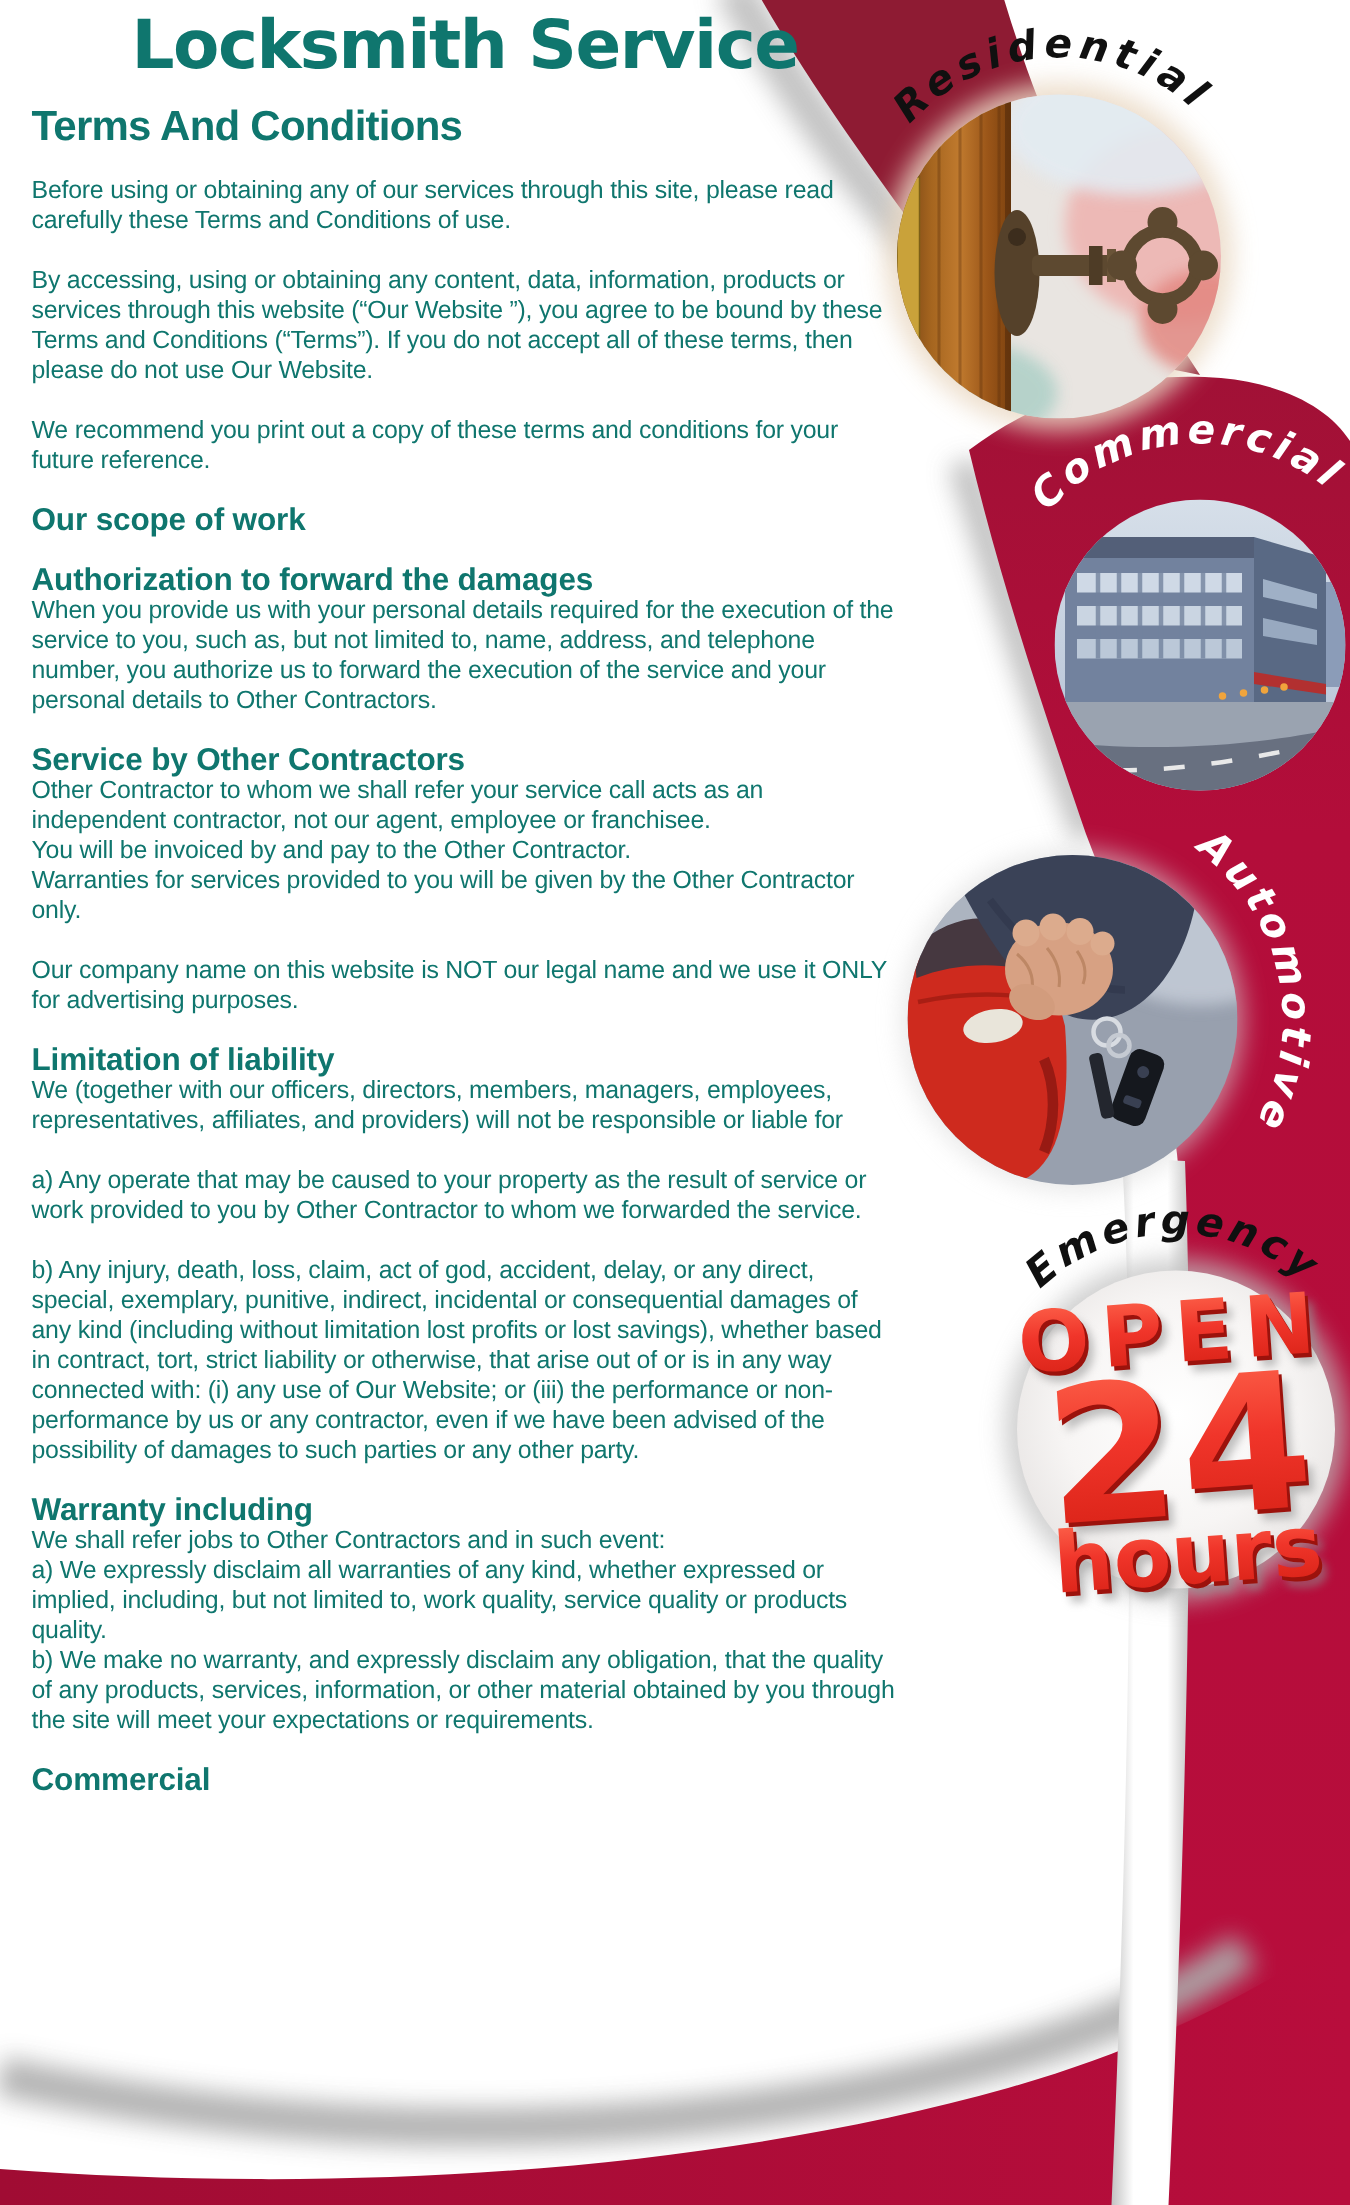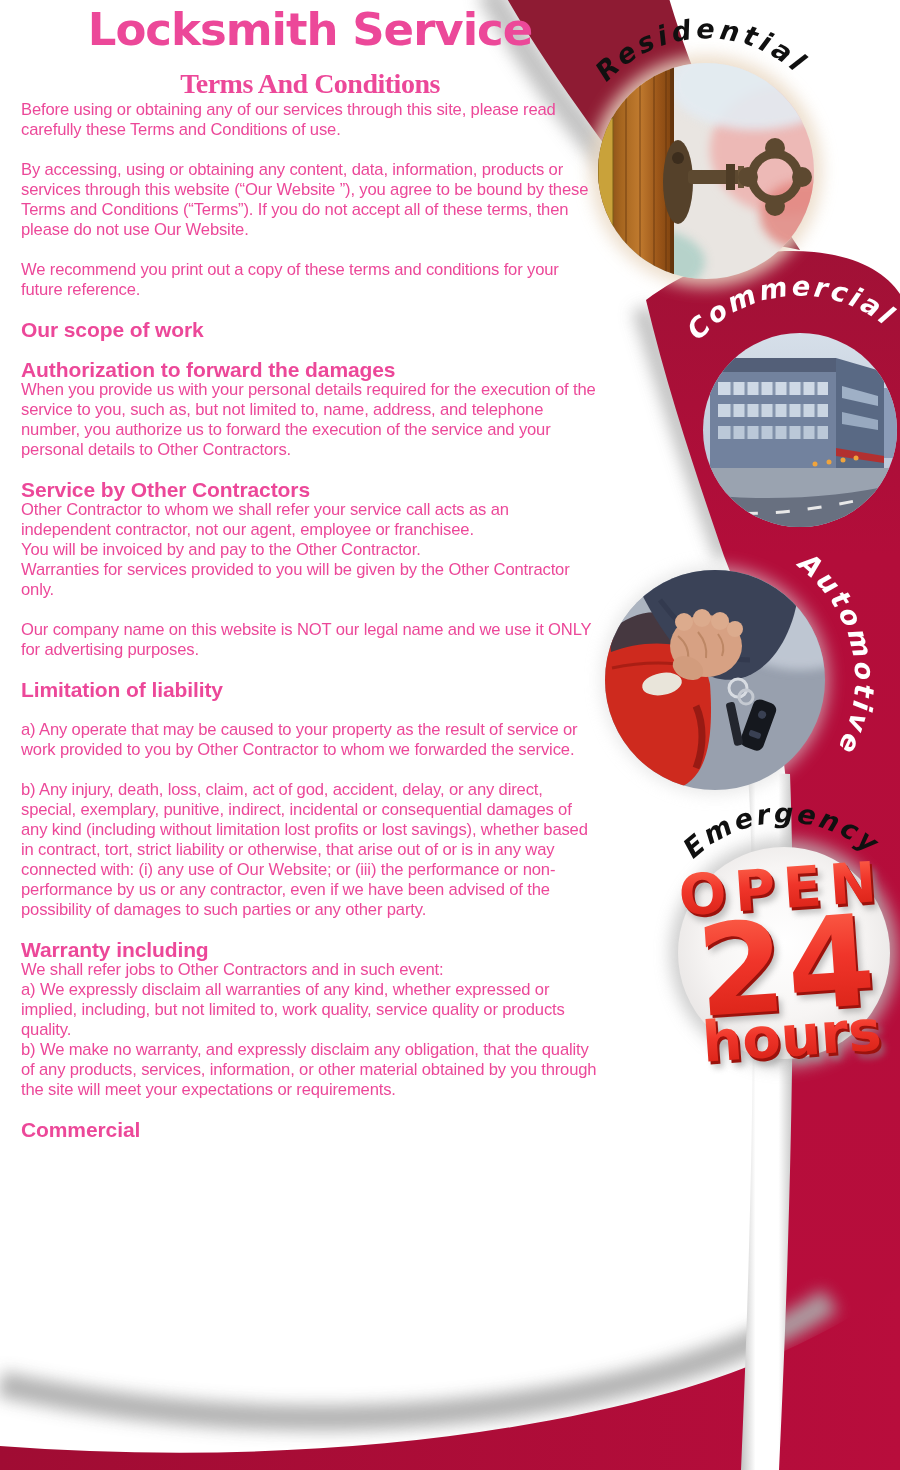--- a/index.html
+++ b/index.html
@@ -11,31 +11,31 @@
     --label-dark:#101010;
     --label-light:#ffffff;
   }
   html,body{margin:0;padding:0;background:#ffffff;}
   .page{
     position:relative;width:900px;height:1470px;background:#ffffff;
     overflow:hidden;font-family:"Liberation Sans",sans-serif;
   }
   svg.art{position:absolute;inset:0;pointer-events:none;}
   .col{
-    position:absolute;left:21px;top:4px;width:578px;color:#ec4899;z-index:2;
+    position:absolute;left:21px;top:4px;width:578px;color:#0f766e;z-index:2;
   }
   h1.title{
     font-family:"DejaVu Sans",sans-serif;font-weight:800;font-size:45px;
     letter-spacing:-1px;text-align:center;margin:0;line-height:1.15;
   }
   h2.subtitle{
-    font-family:Liberation Serif, serif;font-weight:800;font-size:28px;
-    letter-spacing:-0.5px;text-align:center;margin:13px 0 0 0;line-height:1.1;
-  }
-  .blocks{}
+    font-family:Liberation Sans, sans-serif;font-weight:800;font-size:28px;
+    letter-spacing:-0.5px;text-align:left;margin:13px 0 0 0;line-height:1.1;
+  }
+  .blocks{margin-top:17px;}
   .block{margin:0 0 20px 0;}
   .block h3{
     font-size:21px;font-weight:bold;margin:0;line-height:20px;letter-spacing:-0.1px;
   }
   .block p{
     font-size:16.6px;line-height:20px;margin:0;white-space:pre-line;letter-spacing:-0.15px;
   }
   .script{font-family:"DejaVu Sans",sans-serif;font-style:italic;font-weight:bold;}
   .badge-font{font-family:"DejaVu Sans",sans-serif;font-weight:bold;}
 </style>
@@ -262,20 +262,21 @@
         <h3>Service by Other Contractors</h3>
         <p>Other Contractor to whom we shall refer your service call acts as an independent contractor, not our agent, employee or franchisee.
 You will be invoiced by and pay to the Other Contractor.
 Warranties for services provided to you will be given by the Other Contractor only.</p>
       </section>
       <section class="block">
         <p>Our company name on this website is NOT our legal name and we use it ONLY for advertising purposes.</p>
       </section>
       <section class="block">
         <h3>Limitation of liability</h3>
+        <p>We (together with our officers, directors, members, managers, employees, representatives, affiliates, and providers) will not be responsible or liable for</p>
       </section>
       <section class="block">
         <p>a) Any operate that may be caused to your property as the result of service or work provided to you by Other Contractor to whom we forwarded the service.</p>
       </section>
       <section class="block">
         <p>b) Any injury, death, loss, claim, act of god, accident, delay, or any direct, special, exemplary, punitive, indirect, incidental or consequential damages of any kind (including without limitation lost profits or lost savings), whether based in contract, tort, strict liability or otherwise, that arise out of or is in any way connected with: (i) any use of Our Website; or (iii) the performance or non-performance by us or any contractor, even if we have been advised of the possibility of damages to such parties or any other party.</p>
       </section>
       <section class="block">
         <h3>Warranty including</h3>
         <p>We shall refer jobs to Other Contractors and in such event:

